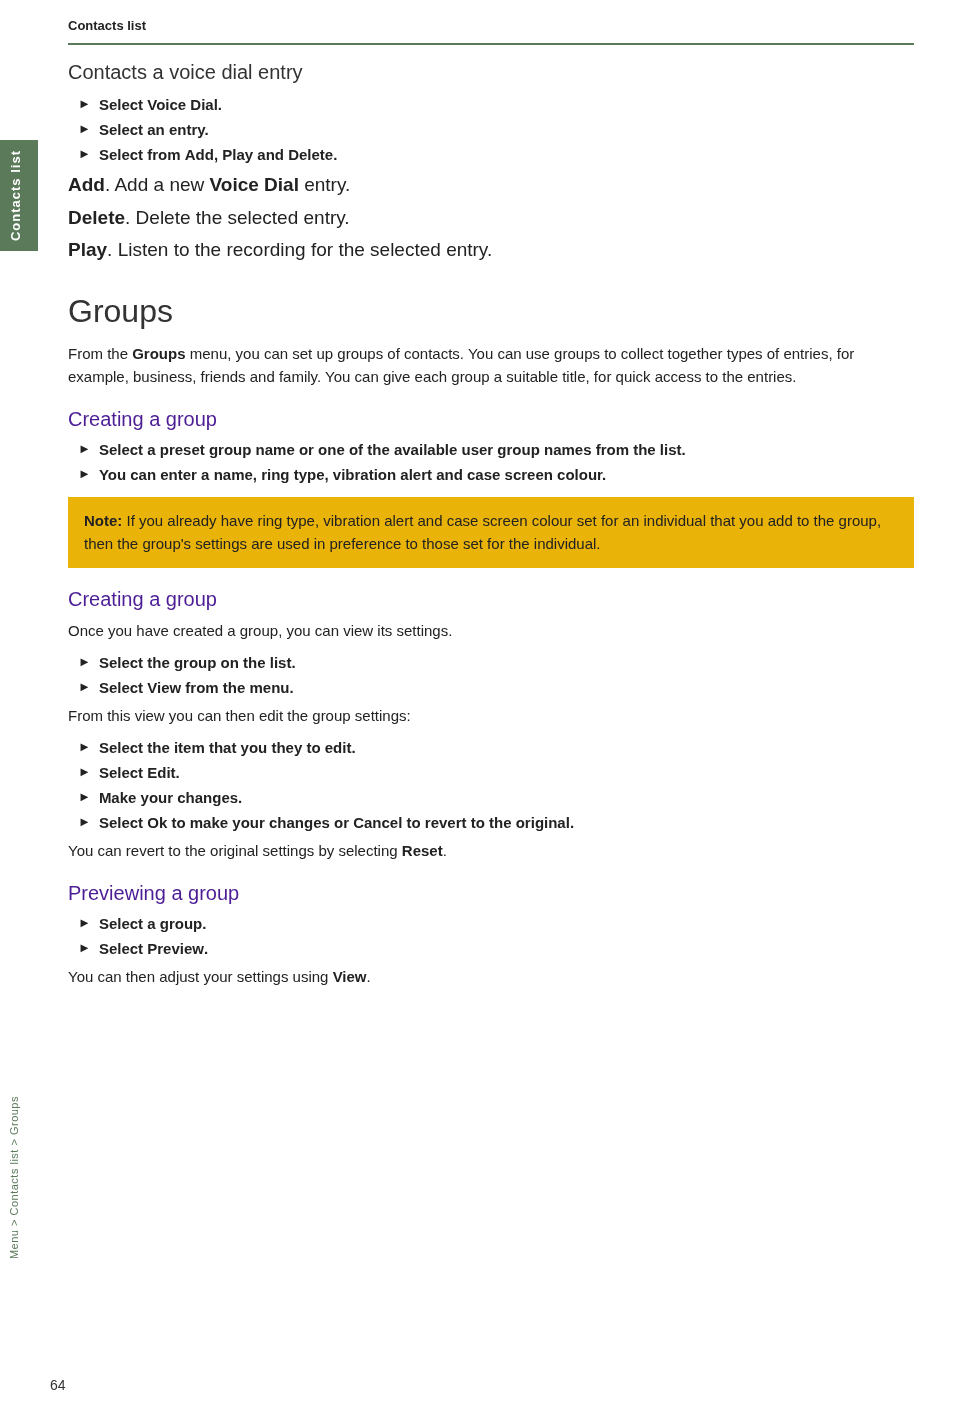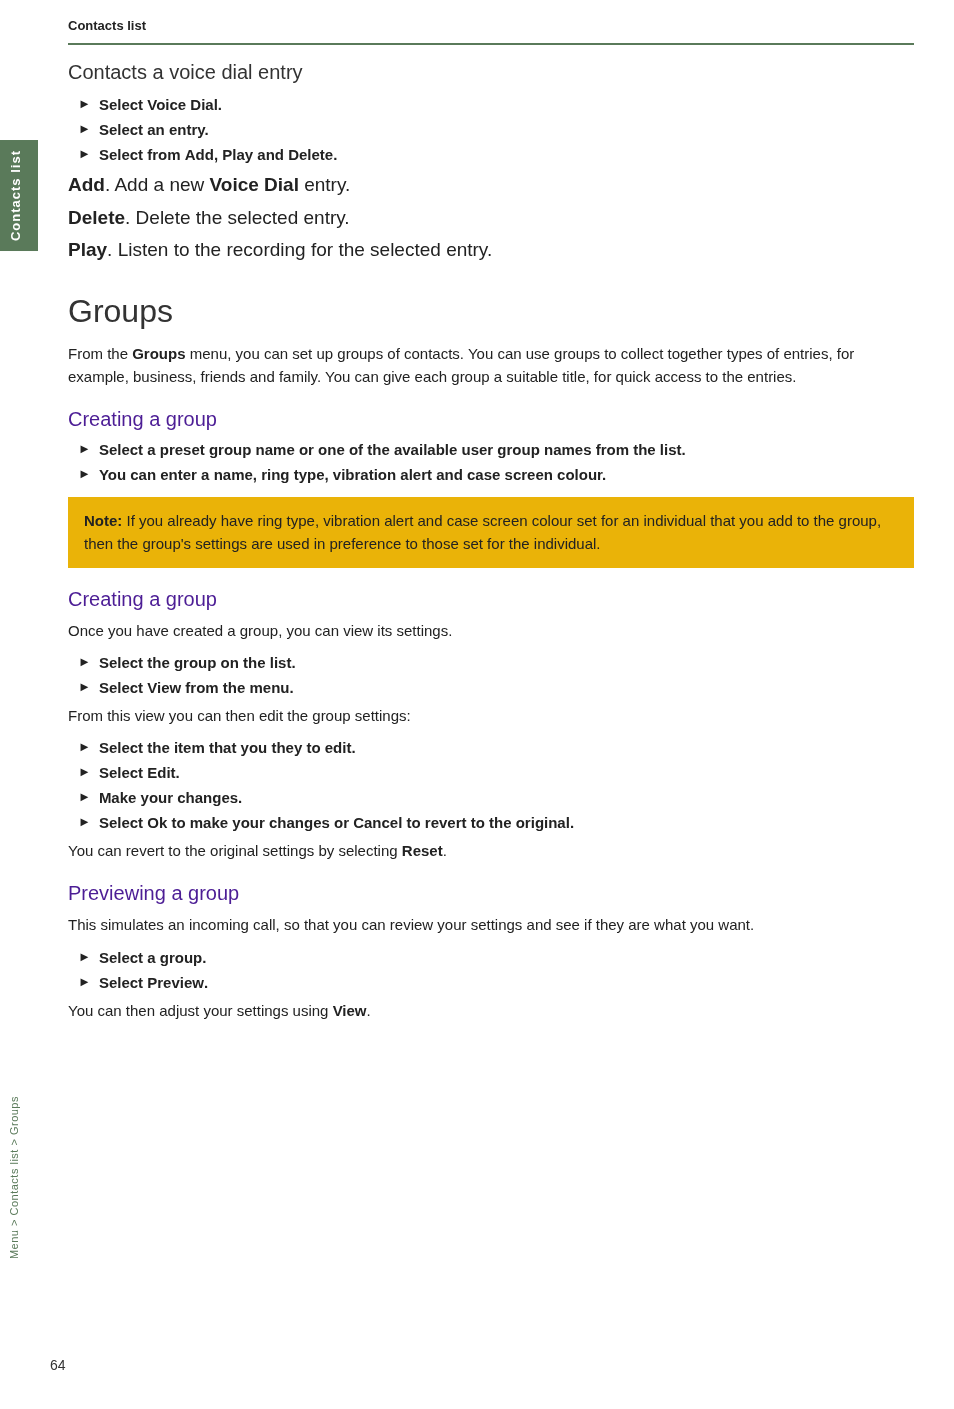--- a/index.html
+++ b/index.html
@@ -142,21 +142,21 @@
       line-height: 1.55;
     }
 
     .note-box .note-label {
       font-weight: bold;
     }
 
     
     .page-number {
       position: absolute;
-      bottom: 36px;
+      bottom: 16px;
       left: 50px;
       font-size: 14px;
       color: #333;
     }
 
     
     .top-divider {
       border: none;
       border-top: 2px solid #5a7a5a;
       margin-bottom: 16px;
@@ -253,21 +253,20 @@
       <li>
         <span class="bullet-arrow">►</span>
         <span class="bullet-text">Select <strong>Ok</strong> to make your changes or <strong>Cancel</strong> to revert to the original.</span>
       </li>
     </ul>
 
     <p class="paragraph">You can revert to the original settings by selecting <strong>Reset</strong>.</p>
 
     <div class="sub-heading">Previewing a group</div>
 
-    <p class="paragraph">This simulates an incoming call, so that you can review your settings and see if they are what you want.</p>
 
     <ul class="bullet-list">
       <li>
         <span class="bullet-arrow">►</span>
         <span class="bullet-text">Select a group.</span>
       </li>
       <li>
         <span class="bullet-arrow">►</span>
         <span class="bullet-text">Select <strong>Preview</strong>.</span>
       </li>

